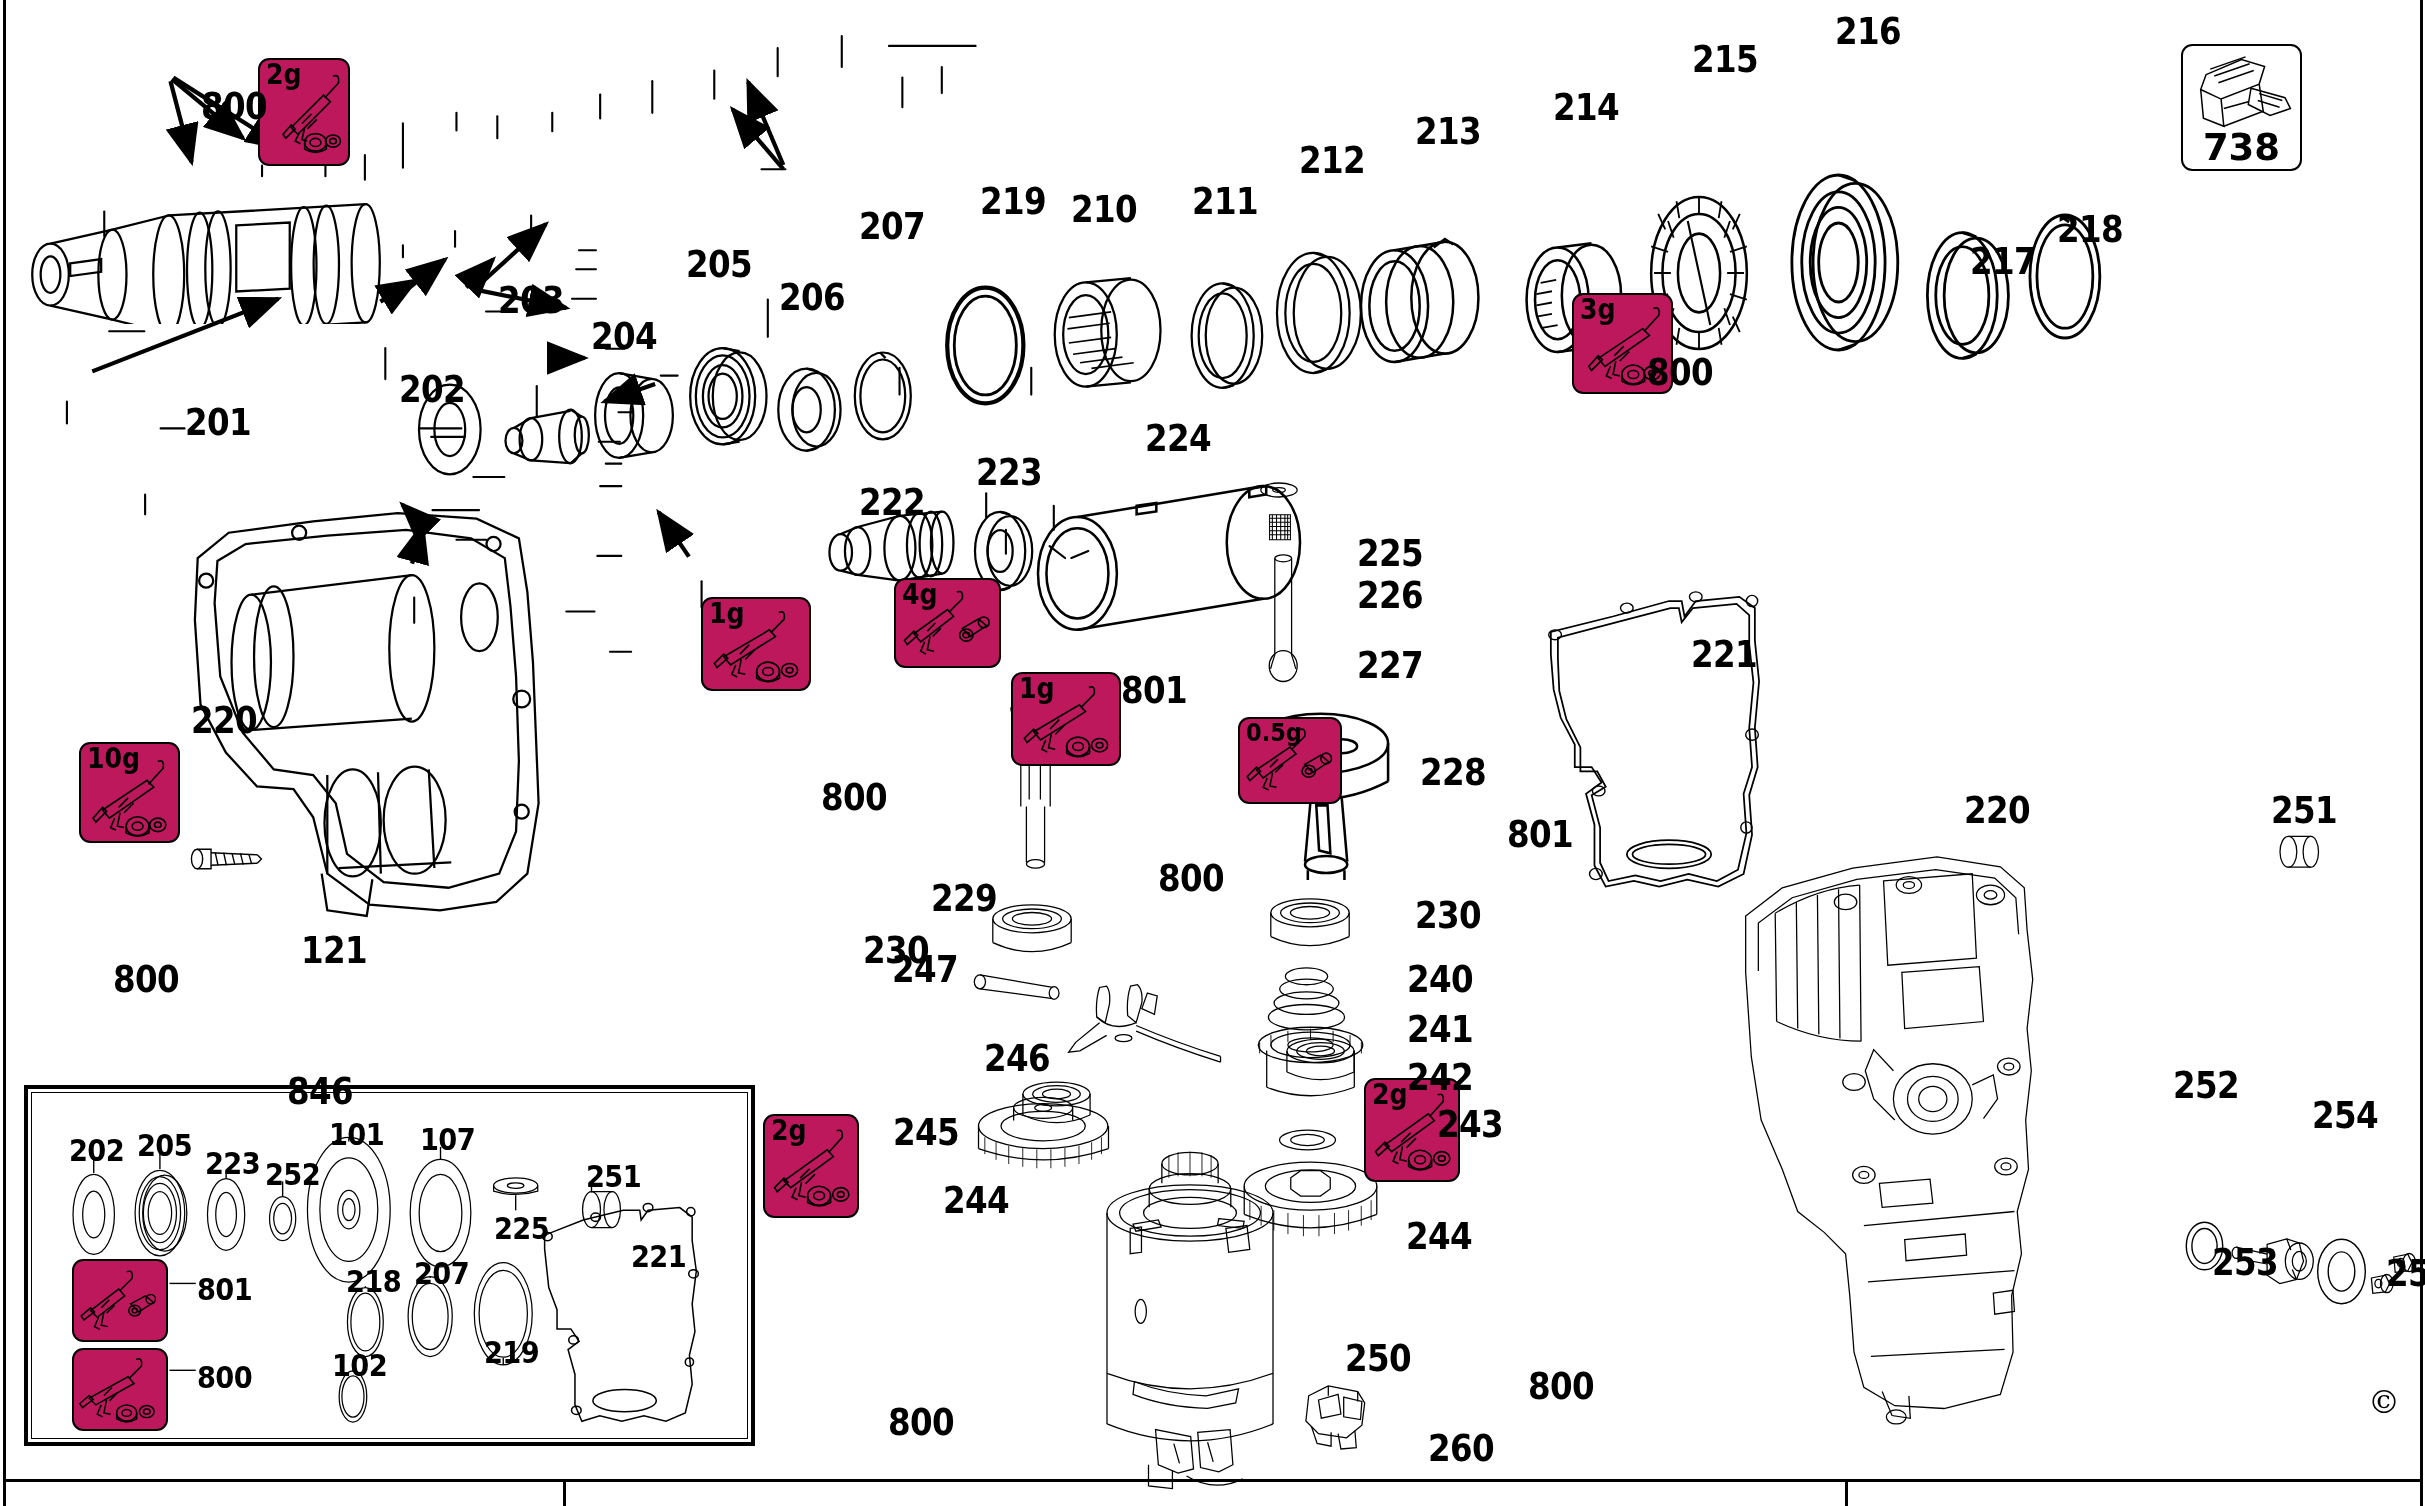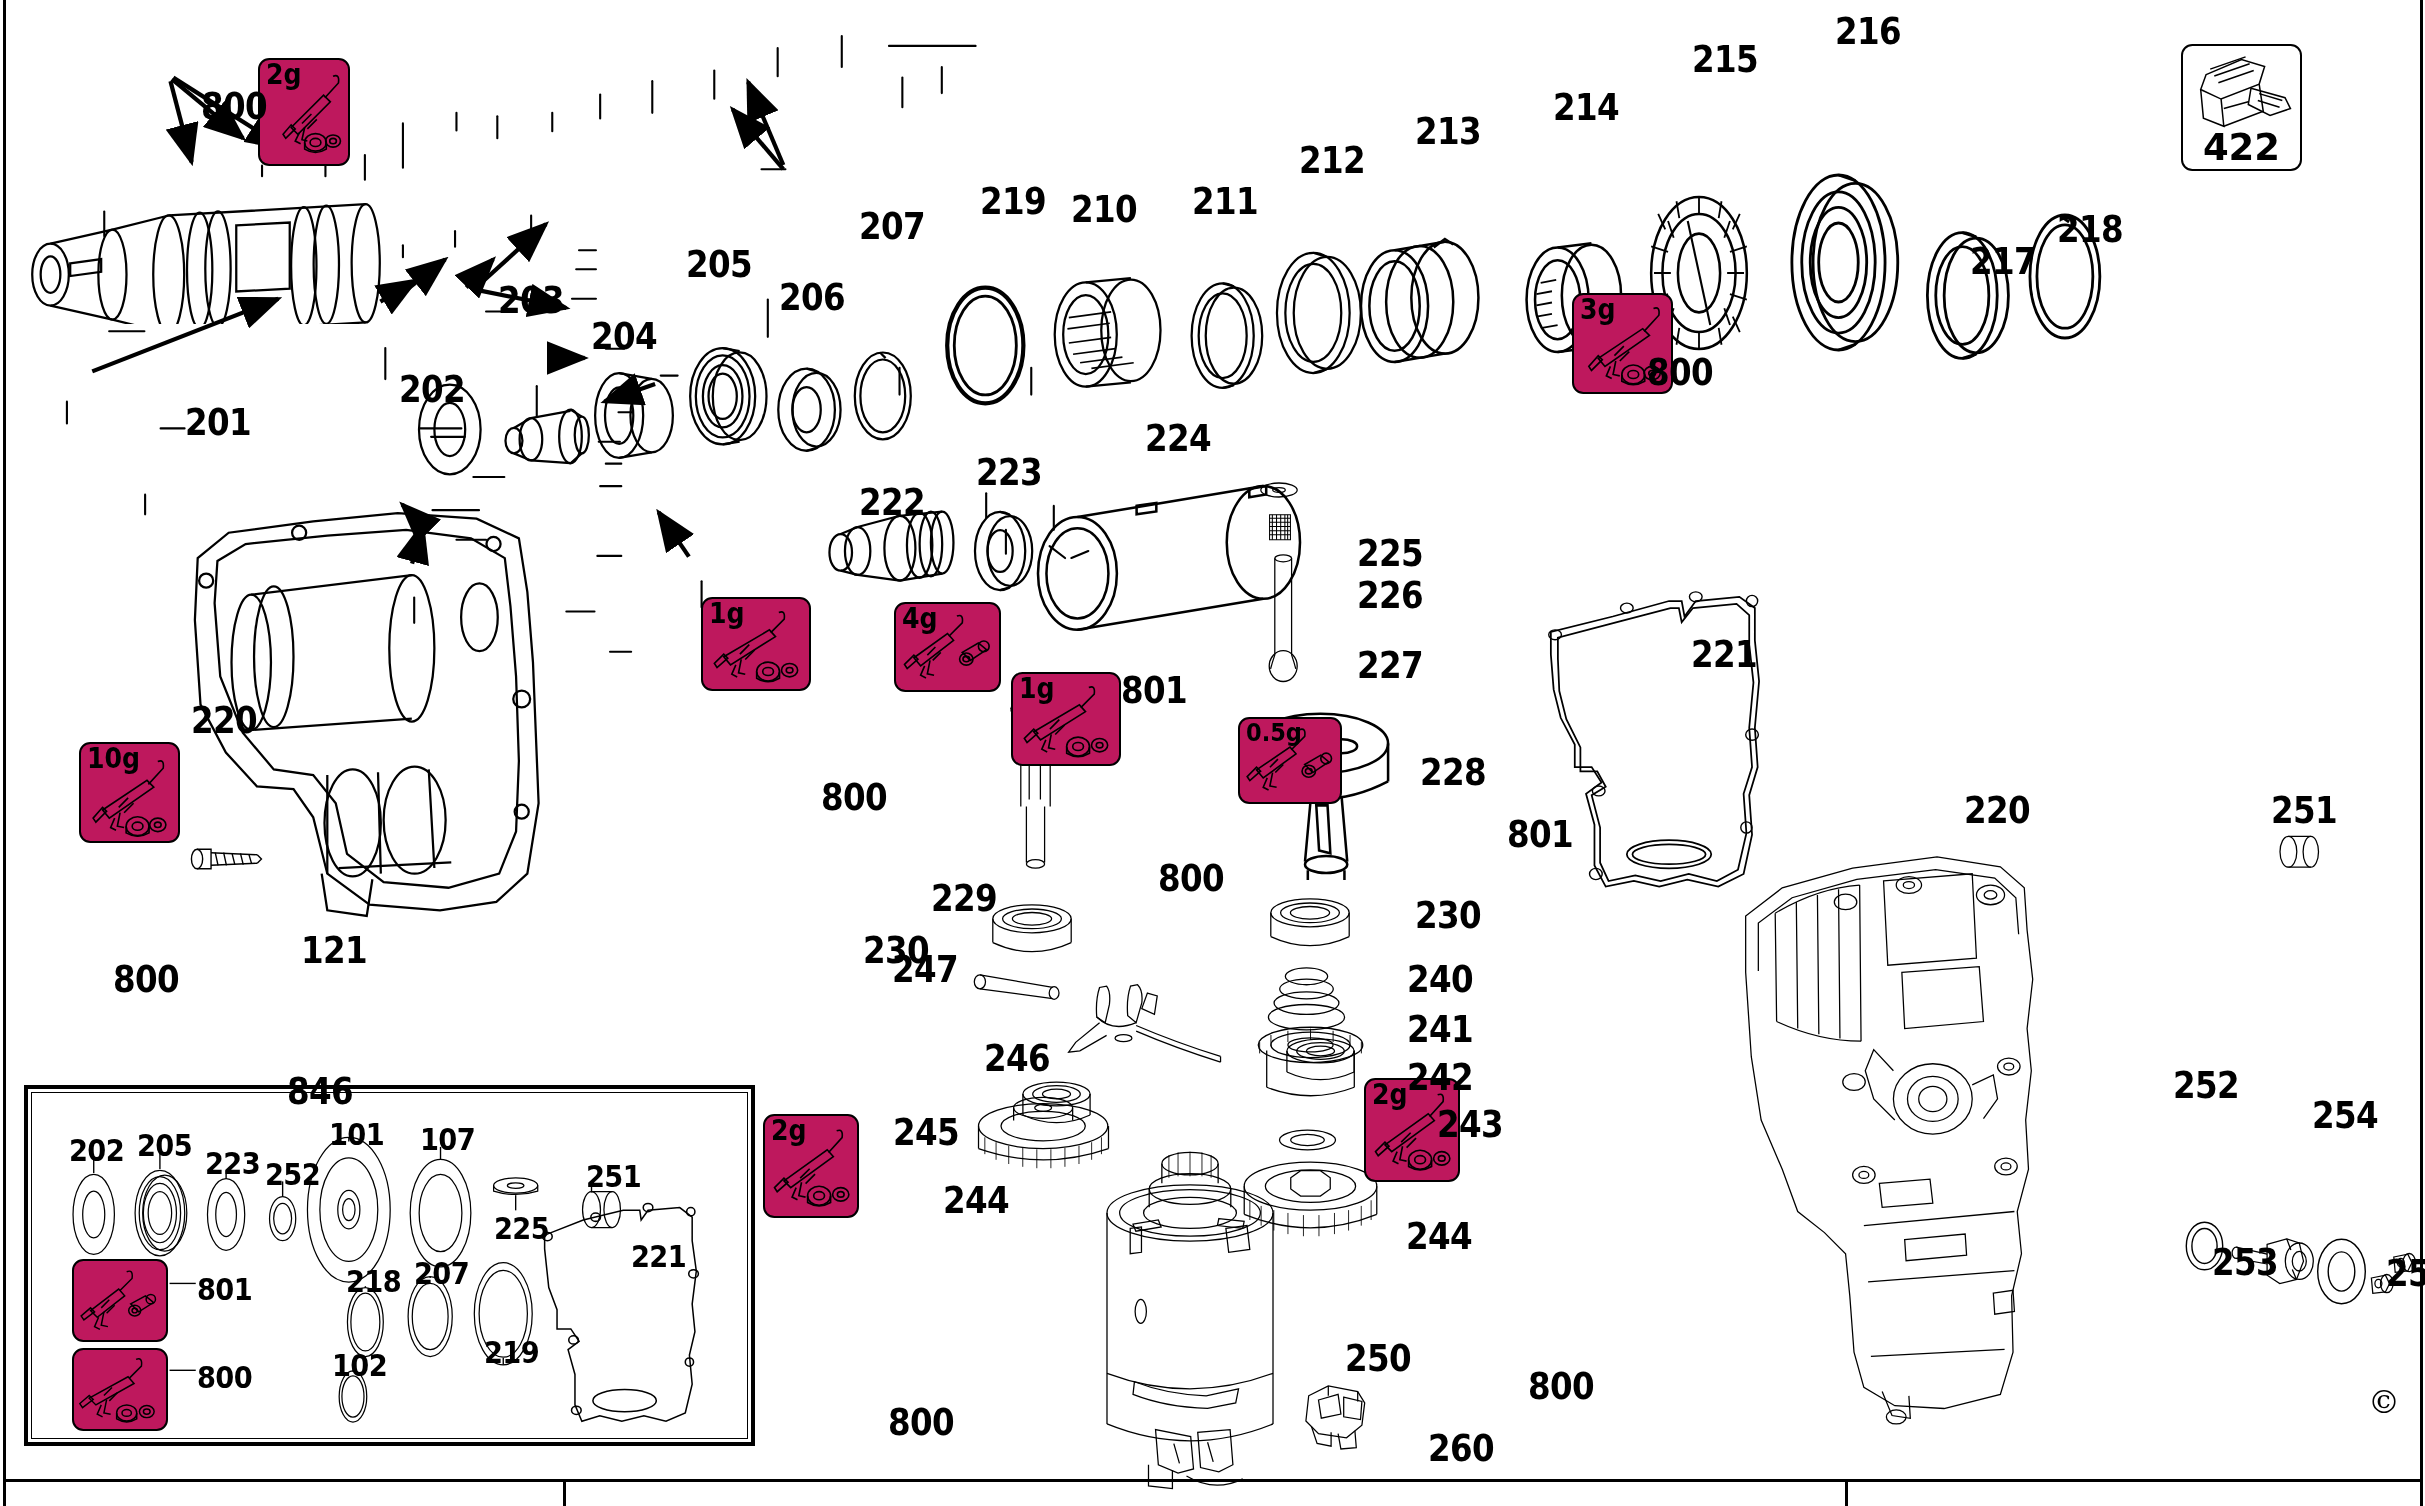--- a/index.html
+++ b/index.html
@@ -906,21 +906,21 @@
         <path d="M48,98 L42,112 L50,116 M56,90 L52,110 L62,112"></path>
         <ellipse cx="96" cy="108" rx="17" ry="14"></ellipse>
           <ellipse cx="96" cy="108" rx="8" ry="6"></ellipse>
         <path d="M79,108 L79,118 Q96,128 113,118 L113,108"></path>
         <ellipse cx="128" cy="106" rx="12" ry="10"></ellipse>
           <ellipse cx="128" cy="106" rx="5" ry="4"></ellipse>
       </g>
     </svg>
   </div>
 
-  <div class="gbox" style="left:894px;top:602px;width:107px;height:90px;">
+  <div class="gbox" style="left:894px;top:578px;width:107px;height:90px;">
     <span class="glabel">4g</span>
     <svg viewBox="0 0 152 128">
       <g fill="none" stroke="#000" stroke-width="2.4">
         <path d="M90,18 Q100,14 98,28 L78,48"></path>
         <path d="M16,96 L12,90 L26,76 L32,82 Z"></path>
         <path d="M26,80 L76,44 L85,54 L36,92 Z"></path>
         <path d="M46,76 L58,64 M54,84 L66,72"></path>
         <path d="M42,92 L36,106 L44,110 M50,84 L46,104 L56,106"></path>
         <path d="M98,72 L122,58 L134,68 L110,84 Z"></path>
         <ellipse cx="104" cy="82" rx="10" ry="9"></ellipse>
@@ -1006,21 +1006,21 @@
       <g fill="none" stroke="#000" stroke-width="2.2">
         <path d="M34,42 L86,20 L120,30 L112,56 L56,78 L26,64 Z"></path>
         <path d="M40,34 L92,16 M46,44 L98,26 M52,54 L104,36"></path>
         <path d="M26,64 L30,106 L60,118 L56,78"></path>
         <path d="M60,118 L118,96 L112,56"></path>
         <path d="M100,62 L150,76 L158,92 L128,102 L96,86 Z"></path>
         <path d="M112,70 L146,80 M110,80 L142,90"></path>
         <path d="M60,92 L96,82"></path>
       </g>
     </svg>
-    <span class="n">422</span>
+    <span class="n">738</span>
   </div>
 
   <div class="inset846" style="left:24px;top:1085px;width:731px;height:361px;">
     <div class="inner"></div>
     <svg viewBox="0 0 1038 512" style="position:absolute;left:0;top:0;width:100%;height:100%;">
       <g fill="none" stroke="#000" stroke-width="1.8">
 
         <ellipse cx="90" cy="182" rx="30" ry="58"></ellipse>
           <ellipse cx="90" cy="182" rx="16" ry="34"></ellipse>
 

